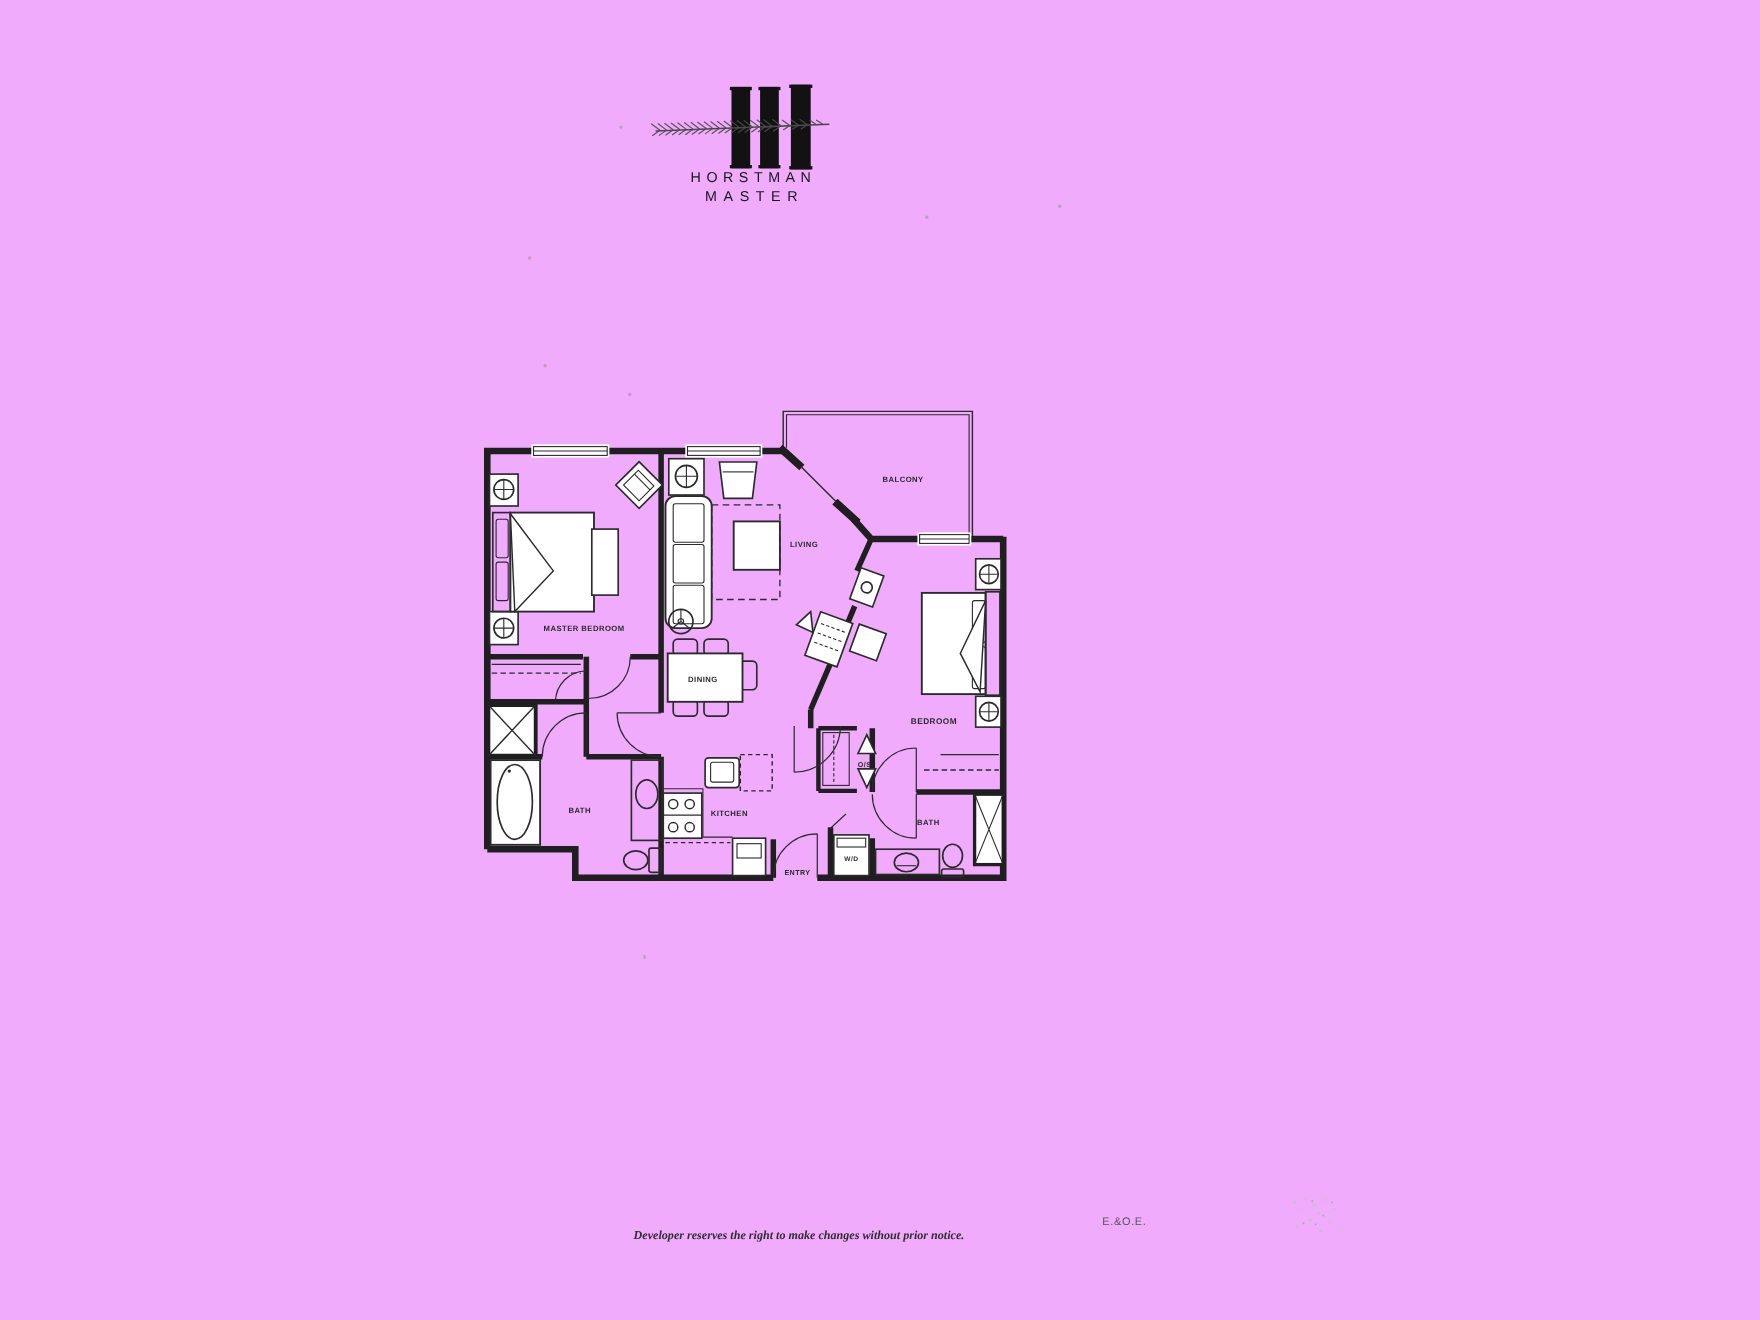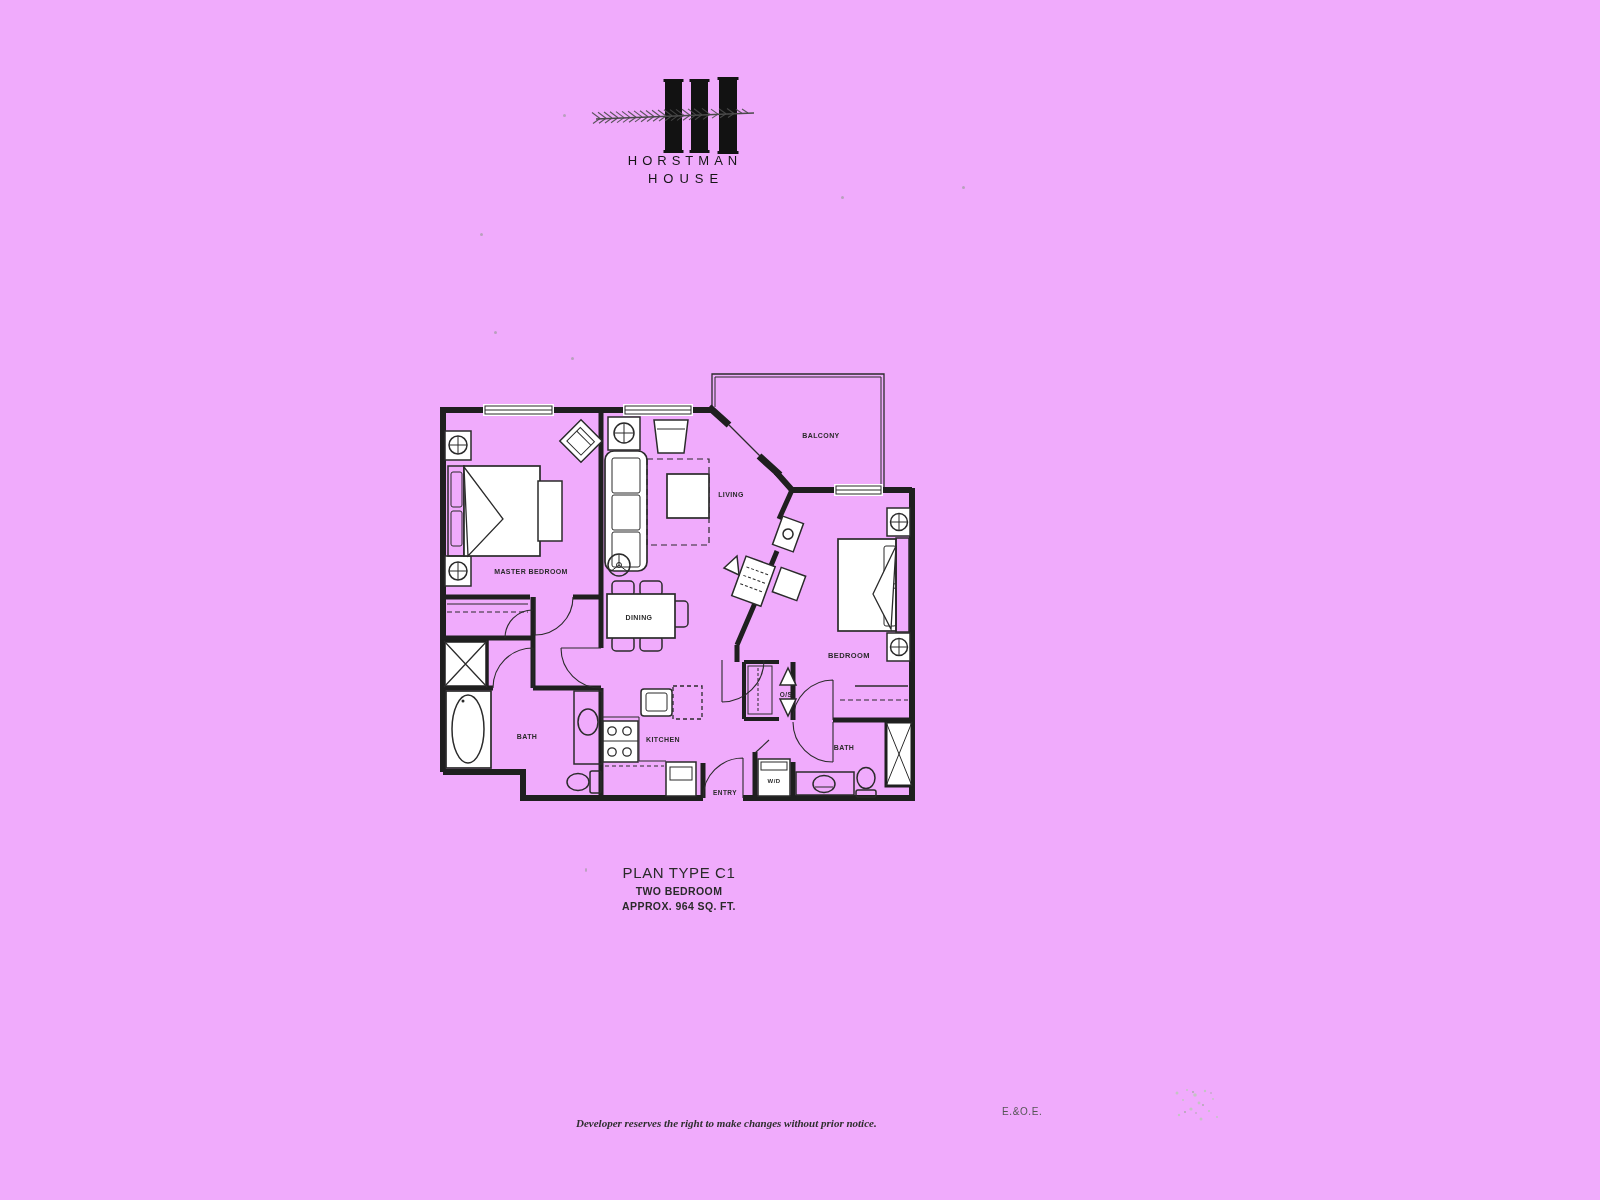--- a/index.html
+++ b/index.html
@@ -50,21 +50,21 @@
       <rect x="719" y="77" width="18" height="77"></rect>
       <rect x="717.5" y="77" width="21" height="3"></rect>
         <rect x="717.5" y="151" width="21" height="3"></rect>
     </g>
     <g stroke="#4a4a4a" fill="none">
       <path stroke-width="1.4" d="M596,119 L754,113"></path>
       <path stroke-width="1.1" opacity="0.9" d="M600,118.5l-8,-6M600,118.5l-7,5M606,118.3l-8,-6M606,118.3l-7,5M612,118l-8,-6M612,118l-7,5M618,117.8l-8,-6M618,117.8l-7,5M624,117.6l-8,-6M624,117.6l-7,5M630,117.4l-8,-6M630,117.4l-7,5M636,117.2l-8,-6M636,117.2l-7,5M642,116.9l-8,-6M642,116.9l-7,5M648,116.7l-8,-6M648,116.7l-7,5M654,116.5l-8,-6M654,116.5l-7,5M660,116.3l-8,-6M660,116.3l-7,5M666,116l-8,-6M666,116l-7,5M672,115.8l-8,-6M672,115.8l-7,5M678,115.6l-8,-6M678,115.6l-7,5M684,115.4l-8,-6M684,115.4l-7,5M690,115.2l-8,-6M690,115.2l-7,5M696,114.9l-8,-6M696,114.9l-7,5M702,114.7l-8,-6M702,114.7l-7,5M710,114.4l-8,-6M710,114.4l-7,5M718,114.1l-7,-5M718,114.1l-6,4M726,113.8l-7,-5M726,113.8l-6,4M734,113.5l-7,-5M734,113.5l-6,4M742,113.2l-6,-4M748,113l-6,-4"></path>
     </g>
   </svg>
   <div class="logo-line l1">HORSTMAN</div>
-  <div class="logo-line l2">HOUSE</div>
+  <div class="logo-line l2">MASTER</div>
 
   <svg class="abs" style="left:420px;top:350px;" width="500" height="460" viewBox="420 350 500 460">
 
     <g>
       <path class="thin" d="M712,407 L712,374 L884,374 L884,489"></path>
       <path class="thin1" d="M715,407 L715,377 L881,377 L881,489"></path>
     </g>
 
     <g>
       <path class="w" d="M443,772 L443,410 L712,410"></path>
@@ -257,25 +257,20 @@
     <text x="639" y="620" class="rl7">DINING</text>
     <text x="849" y="658" class="rl75">BEDROOM</text>
     <text x="663" y="742" class="rl7">KITCHEN</text>
     <text x="527" y="739" class="rl7">BATH</text>
     <text x="844" y="750" class="rl7">BATH</text>
     <text x="725" y="795" class="rl65">ENTRY</text>
     <text x="774" y="783" class="rl6">W/D</text>
     <text x="786" y="697" class="rl65">O/S</text>
   </svg>
 
-  <div class="title-block">
-    <div class="t1">PLAN TYPE C1</div>
-    <div class="t2">TWO BEDROOM</div>
-    <div class="t3">APPROX. 964 SQ. FT.</div>
-  </div>
 
   <div class="disclaimer">Developer reserves the right to make changes without prior notice.</div>
   <div class="eoe">E.&amp;O.E.</div>
 
   <div class="dot" style="left:563px;top:114px;"></div>
   <div class="dot" style="left:480px;top:233px;"></div>
   <div class="dot" style="left:494px;top:331px;"></div>
   <div class="dot" style="left:571px;top:357px;"></div>
   <div class="dot" style="left:841px;top:196px;"></div>
   <div class="dot" style="left:962px;top:186px;"></div>

